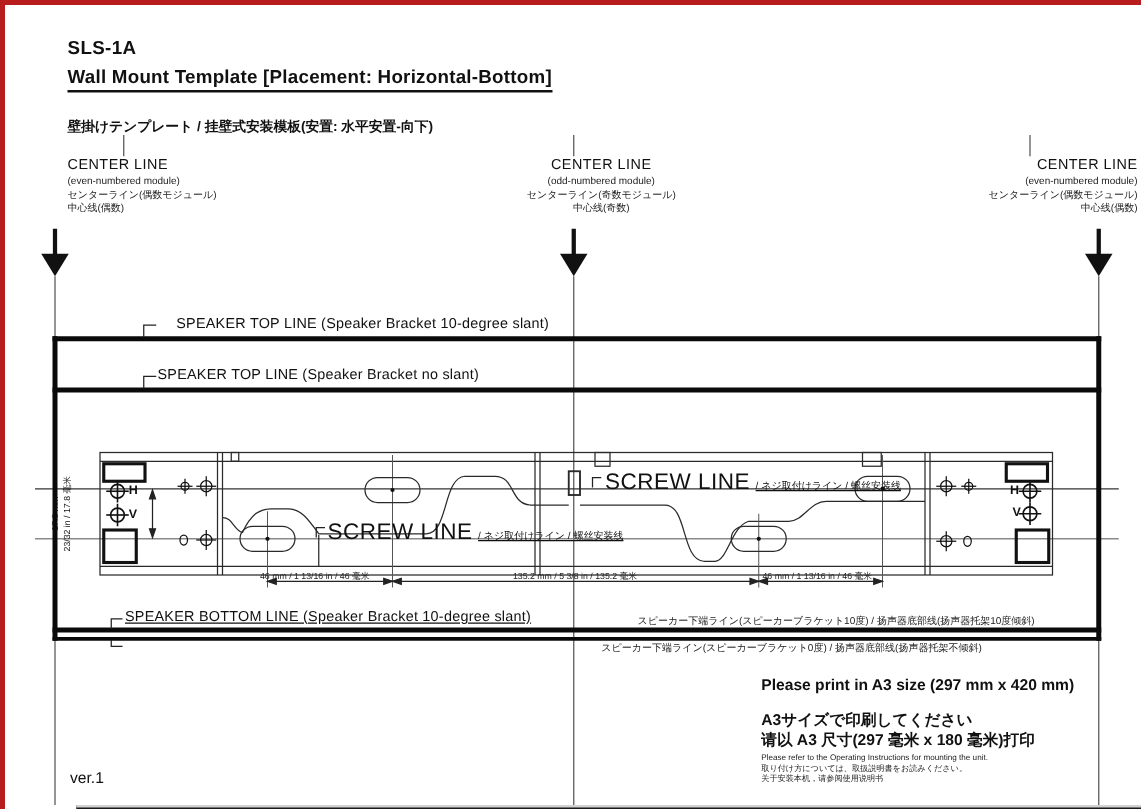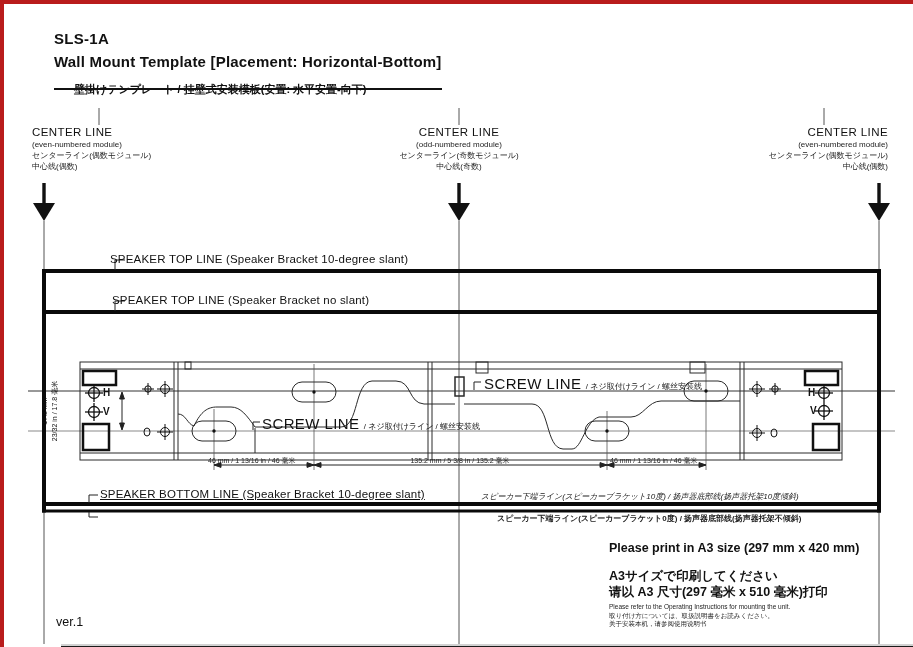--- a/index.html
+++ b/index.html
@@ -4,32 +4,32 @@
 <style>
   html,body{margin:0;padding:0;background:#e8e8e8;}
   .page{
     position:relative;width:911px;height:645px;background:#ffffff;
     border:4px solid #b91c1c;overflow:hidden;
     font-family:"Liberation Sans","DejaVu Sans",sans-serif;color:#111;
   }
   .abs{position:absolute;white-space:nowrap;}
   .t-model{left:50px;top:26px;font-size:15px;font-weight:bold;letter-spacing:.3px;}
   .t-title{left:50px;top:49px;font-size:15px;font-weight:bold;letter-spacing:.2px;
-           border-bottom:2px solid #111;padding-bottom:18px;}
-  .t-sub{left:50px;top:78px;font-size:11px;font-weight:bold;margin-left:20px;}
-  .clb{top:122px;line-height:12px;}
+           border-bottom:2px solid #111;padding-bottom:2px;}
+  .t-sub{left:50px;top:90px;font-size:11px;font-weight:bold;}
+  .clb{top:122px;line-height:12px;margin-left:22px;}
   .clb .clt{font-size:11.5px;letter-spacing:.4px;margin-bottom:1px;}
   .clb .cls{font-size:8px;line-height:11px;color:#222;}
   .cl-left{left:28px;text-align:left;}
   .cl-mid{left:355px;width:200px;text-align:center;}
   .cl-right{left:684px;width:200px;text-align:right;}
   .lbl{font-size:11.5px;letter-spacing:.2px;}
   .jlbl{font-size:8px;color:#222;}
-  .sl-en{font-size:15px;letter-spacing:.4px;}
-  .sl-cjk{font-size:8px;}
+  .sl-en{font-size:18px;letter-spacing:.4px;}
+  .sl-cjk{font-size:8px;text-decoration:underline;}
   .dim{font-size:7px;color:#222;}
   .dim-mid{left:356px;width:200px;text-align:center;}
   .hv{font-size:10px;font-weight:bold;}
   .vdim{left:36px;top:376px;width:62px;height:62px;transform:rotate(-90deg);
         transform-origin:31px 31px;text-align:center;}
   .vdim div{font-size:7px;line-height:10px;}
   .pn-b{font-size:12.5px;font-weight:bold;line-height:16px;}
   .pn-s{font-size:6.5px;line-height:8.5px;color:#222;}
   .t-ver{left:52px;top:611px;font-size:12.5px;}
   .bottombar{left:57px;top:640px;width:854px;height:7px;background:#1b1b1b;
@@ -210,23 +210,23 @@
     <div class="cls">センターライン(奇数モジュール)</div>
     <div class="cls">中心线(奇数)</div>
   </div>
   <div class="abs clb cl-right">
     <div class="clt">CENTER LINE</div>
     <div class="cls">(even-numbered module)</div>
     <div class="cls">センターライン(偶数モジュール)</div>
     <div class="cls">中心线(偶数)</div>
   </div>
 
-  <div class="abs lbl" style="left:106px;top:249px;">SPEAKER TOP LINE (Speaker Bracket 10-degree slant)</div>
-
-  <div class="abs lbl" style="left:108px;top:290px;">SPEAKER TOP LINE (Speaker Bracket no slant)</div>
+  <div class="abs lbl" style="left:137px;top:249px;">SPEAKER TOP LINE (Speaker Bracket 10-degree slant)</div>
+
+  <div class="abs lbl" style="left:122px;top:290px;">SPEAKER TOP LINE (Speaker Bracket no slant)</div>
 
   <div class="abs" style="left:480px;top:371px;">
     <span class="sl-en">SCREW LINE</span>
     <span class="sl-cjk">/ ネジ取付けライン / 螺丝安装线</span>
   </div>
   <div class="abs" style="left:258px;top:411px;">
     <span class="sl-en">SCREW LINE</span>
     <span class="sl-cjk">/ ネジ取付けライン / 螺丝安装线</span>
   </div>
 
@@ -238,27 +238,27 @@
   <div class="abs dim" style="left:204px;top:452px;">46 mm / 1 13/16 in / 46 毫米</div>
   <div class="abs dim dim-mid" style="top:452px;">135.2 mm / 5 3/8 in / 135.2 毫米</div>
   <div class="abs dim" style="left:606px;top:452px;">46 mm / 1 13/16 in / 46 毫米</div>
 
   <div class="abs vdim">
     <div>17.8 mm</div>
     <div>23/32 in / 17.8 毫米</div>
   </div>
 
   <div class="abs lbl" style="left:96px;top:484px;text-decoration:underline;">SPEAKER BOTTOM LINE (Speaker Bracket 10-degree slant)</div>
-  <div class="abs jlbl" style="left:477px;top:487px;font-style:italic;">スピーカー下端ライン(スピーカーブラケット10度) / 扬声器底部线(扬声器托架10度倾斜)</div>
-
-  <div class="abs jlbl" style="left:493px;top:509px;font-weight:bold;">スピーカー下端ライン(スピーカーブラケット0度) / 扬声器底部线(扬声器托架不倾斜)</div>
+  <div class="abs jlbl" style="left:506px;top:487px;">スピーカー下端ライン(スピーカーブラケット10度) / 扬声器底部线(扬声器托架10度倾斜)</div>
+
+  <div class="abs jlbl" style="left:477px;top:509px;">スピーカー下端ライン(スピーカーブラケット0度) / 扬声器底部线(扬声器托架不倾斜)</div>
 
   <div class="abs pn-b" style="left:605px;top:536px;">Please print in A3 size (297 mm x 420 mm)</div>
   <div class="abs pn-b" style="left:605px;top:564px;">A3サイズで印刷してください</div>
-  <div class="abs pn-b" style="left:605px;top:580px;">请以 A3 尺寸(297 毫米 x 510 毫米)打印</div>
+  <div class="abs pn-b" style="left:605px;top:580px;">请以 A3 尺寸(297 毫米 x 180 毫米)打印</div>
   <div class="abs pn-s" style="left:605px;top:599px;">Please refer to the Operating Instructions for mounting the unit.</div>
   <div class="abs pn-s" style="left:605px;top:608px;">取り付け方については、取扱説明書をお読みください。</div>
   <div class="abs pn-s" style="left:605px;top:616px;">关于安装本机，请参阅使用说明书</div>
 
   <div class="abs t-ver">ver.1</div>
 
   <div class="abs bottombar"></div>
 </div>
 
 </body></html>

